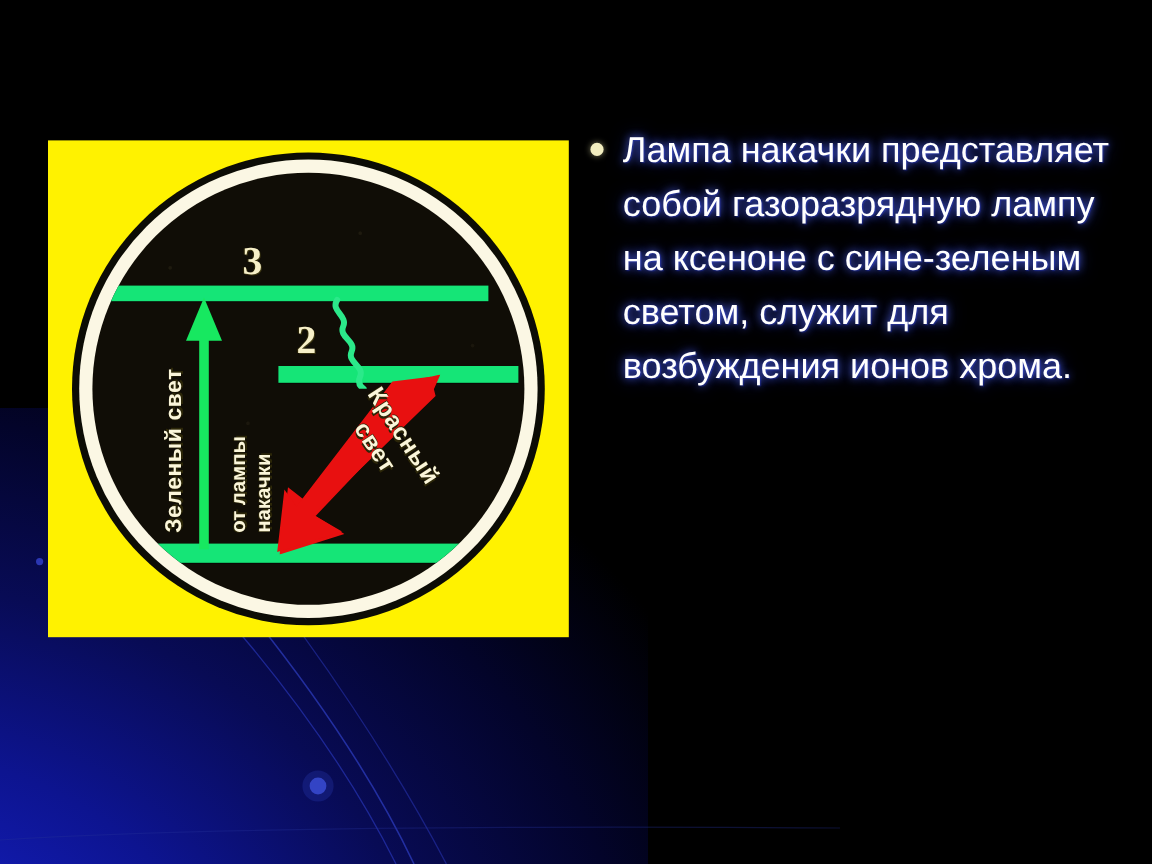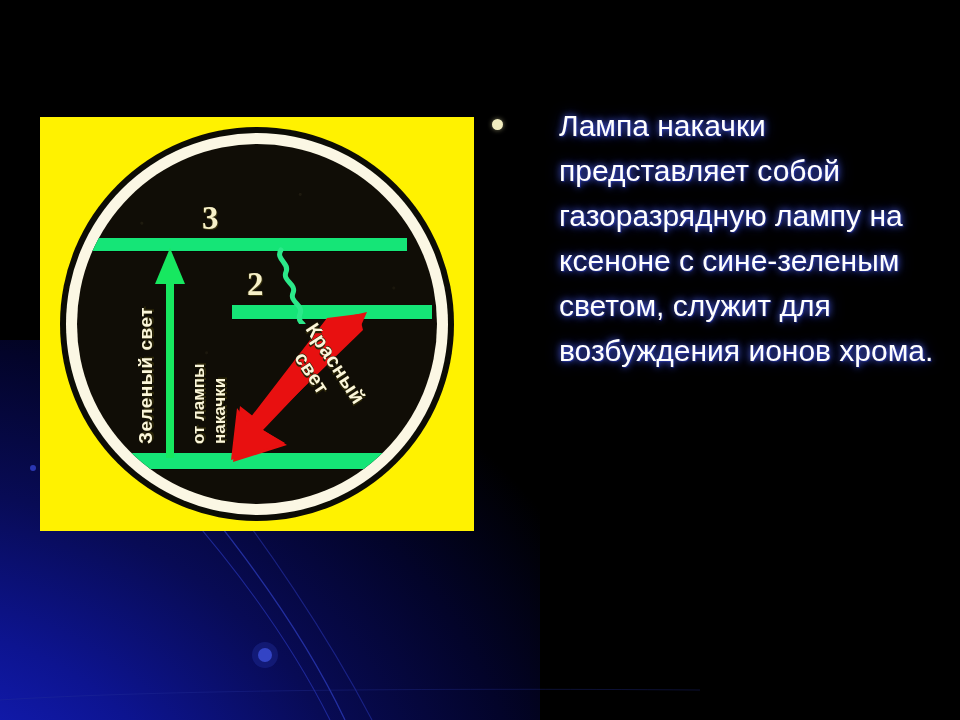--- a/index.html
+++ b/index.html
@@ -181,21 +181,20 @@
   .bullet-text {
     flex: 1 1 auto;
     color: #FFFFFF;
     font-family: "Liberation Sans", sans-serif;
     font-size: 30px;
     line-height: 45px;
     text-shadow:
       0 0 7px rgba(90,110,255,.95),
       0 0 14px rgba(40,60,220,.6),
       1px 1px 1px rgba(20,30,120,.7);
-    margin-left: 40px;
   }
 </style>
 </head>
 <body>
 
 <div id="slide">
 
   <div class="bg-glow"></div>
 
   <svg class="bg-curves" viewBox="0 0 960 720" preserveAspectRatio="none">

